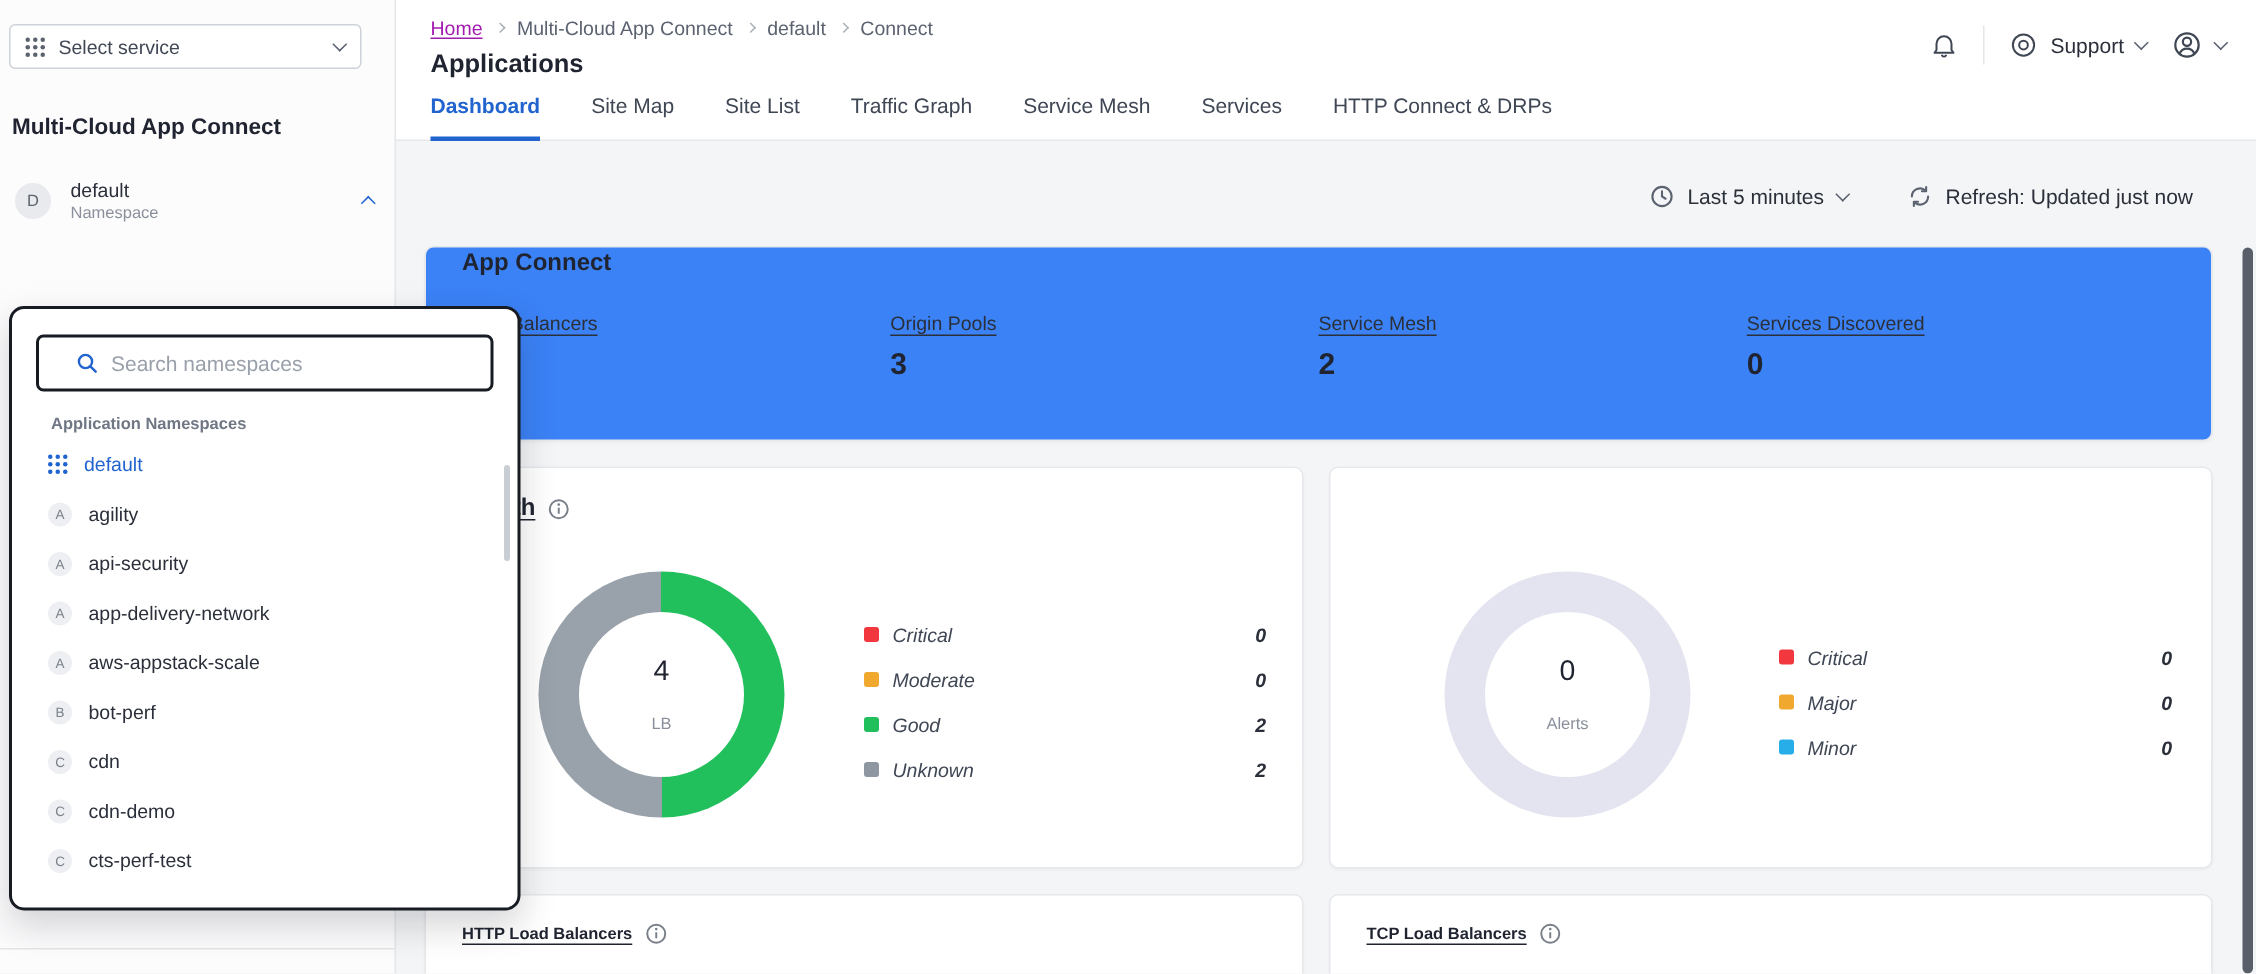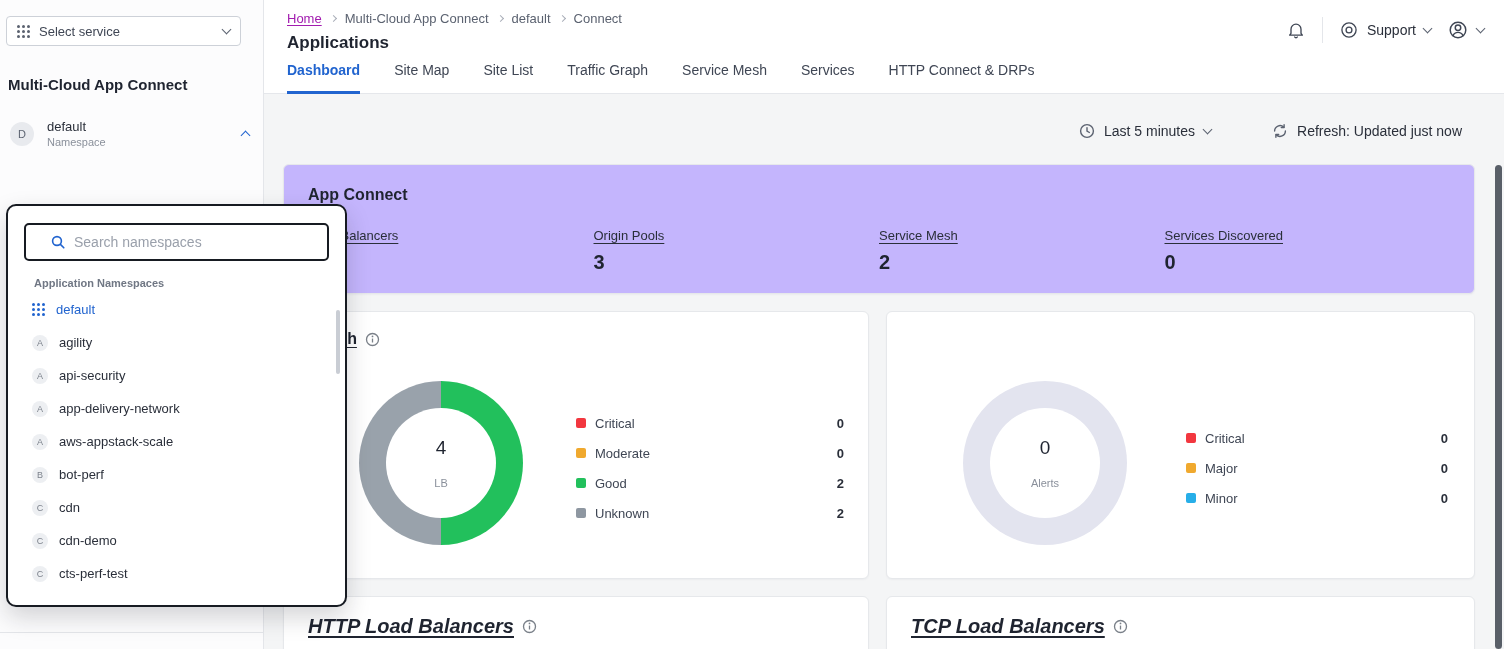--- a/index.html
+++ b/index.html
@@ -68,60 +68,60 @@
 
   .tabs {
     background: #fff; border-bottom: 1px solid #e5e7eb;
     display: flex; gap: 34px; align-items: flex-end; padding: 0 23px; height: 52px;
   }
   .tab { font-size: 14px; color: #3f4654; padding-bottom: 13px; cursor: pointer; border-bottom: 3px solid transparent; margin-bottom: -1px; }
   .tab.active { color: #2164cf; font-weight: 700; border-bottom-color: #2164cf; }
 
   .content { flex: 1; padding: 0 29px 0 19px; }
   .toolbar-row {
-    display: flex; justify-content: flex-end; align-items: center; gap: 61px;
+    display: flex; justify-content: flex-end; align-items: center; gap: 40px;
     margin: 27px 13px 0 0; font-size: 14px; color: #2a2f3a; height: 20px;
   }
   .time-range, .refresh { display: flex; align-items: center; gap: 9px; cursor: pointer; }
 
   .summary-card {
-    margin-top: 23px; height: 130px; background: #c4b5fd;
-    border: 1px solid #e6e8eb; border-radius: 6px; padding: 21px 24px;
+    margin-top: 23px; height: 130px; background: #3b82f6;
+    border: 1px solid #e6e8eb; border-radius: 6px; padding: 2px 24px;
     box-shadow: 0 1px 2px rgba(16,24,40,.04);
   }
   .card-title { font-size: 16px; font-weight: 700; color: #1f2430; }
   .metrics { display: grid; grid-template-columns: repeat(4, 1fr); margin-top: 22px; }
   .metric-label { font-size: 13px; color: #2a2f3a; text-decoration: underline; text-underline-offset: 3px; cursor: pointer; }
   .metric-value { font-size: 20px; font-weight: 700; color: #1f2430; margin-top: 7px; }
 
   .cards-row { display: grid; grid-template-columns: 586px 1fr; gap: 17px; margin-top: 17px; }
   .card {
     background: #fff; border: 1px solid #e6e8eb; border-radius: 6px;
     padding: 18px 24px; position: relative; box-shadow: 0 1px 2px rgba(16,24,40,.04);
   }
   .cards-row .card { height: 268px; }
   .cards-row.bottom-row .card { height: 120px; }
   .card-head { display: flex; align-items: center; gap: 8px; }
   .card-title-link { font-size: 16px; font-weight: 700; color: #1f2430;
     text-decoration: underline; text-underline-offset: 3px; cursor: pointer; }
-  .bottom-row .card-title-link { font-size: 20px; font-style: italic; }
+  .bottom-row .card-title-link { font-size: 11px; }
 
   .donut { position: absolute; width: 164px; height: 164px; border-radius: 50%; top: 69px; }
   .donut::after { content: ""; position: absolute; inset: 27px; background: #fff; border-radius: 50%; }
   .donut-health { left: 75px; background: conic-gradient(#22c05c 0 50%, #99a2ab 50% 100%); }
   .donut-alerts { left: 76px; background: #e3e4ef; }
   .donut-center { position: absolute; inset: 0; z-index: 1;
     display: flex; flex-direction: column; align-items: center; justify-content: center; }
   .dc-value { font-size: 19px; font-weight: 500; color: #1f2430; }
   .dc-label { font-size: 11px; color: #8a909b; margin-top: 18px; }
 
   .legend { position: absolute; }
   .legend-health { left: 292px; right: 24px; top: 96px; }
   .legend-alerts { left: 299px; right: 26px; top: 111px; }
-  .legend-row { display: flex; align-items: center; gap: 9px; height: 30px; }
+  .legend-row { display: flex; align-items: center; gap: 9px; height: 30px; font-style: italic; }
   .legend-label { font-size: 13px; color: #3f4654; }
   .legend-value { margin-left: auto; font-size: 13px; font-weight: 700; color: #2a2f3a; }
   .sw { width: 10px; height: 10px; border-radius: 2px; flex: none; }
   .sw-red { background: #f2373f; } .sw-amber { background: #f0a92e; }
   .sw-green { background: #22c05c; } .sw-gray { background: #8e97a1; }
   .sw-blue { background: #27aee8; }
 
   
   .ns-dropdown {
     position: absolute; left: 6px; top: 204px; width: 341px; height: 403px;

